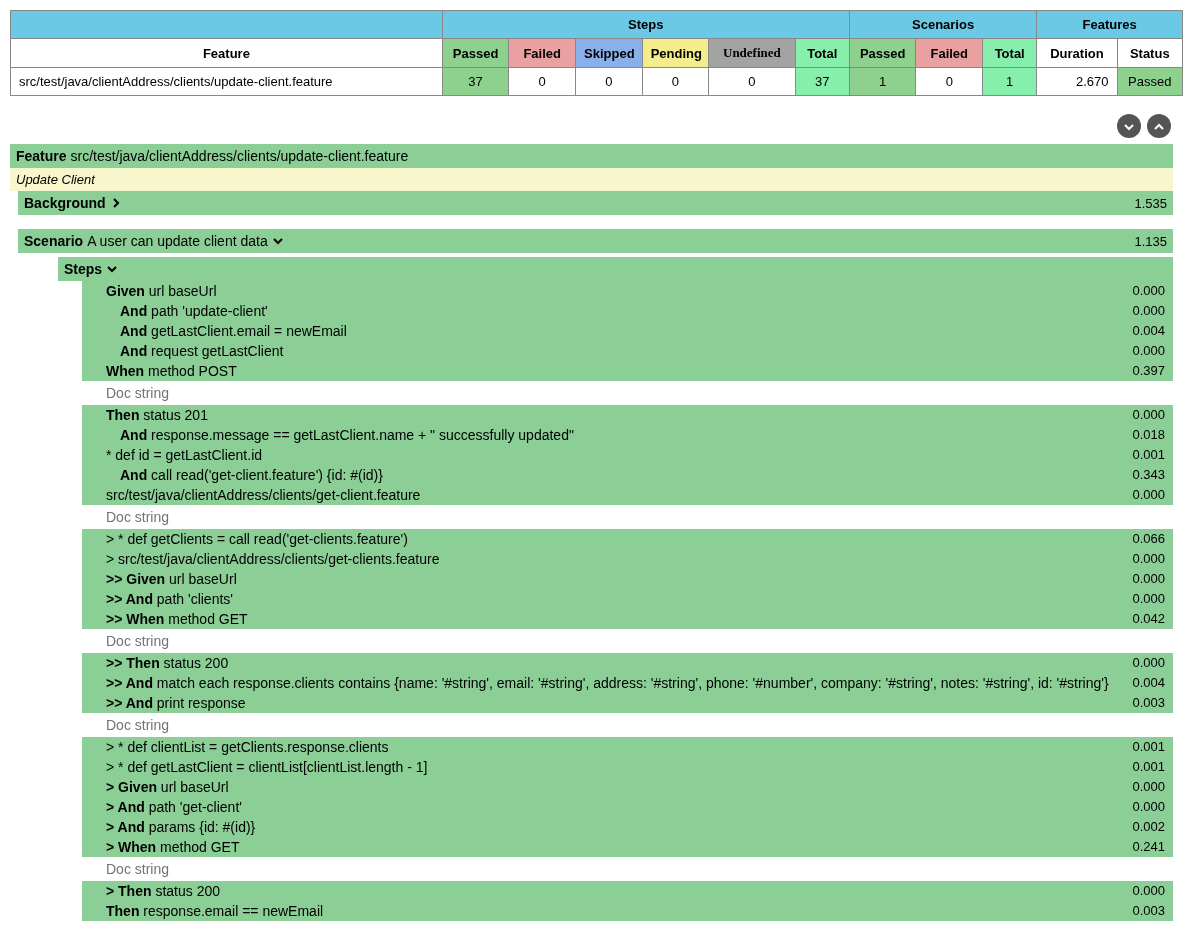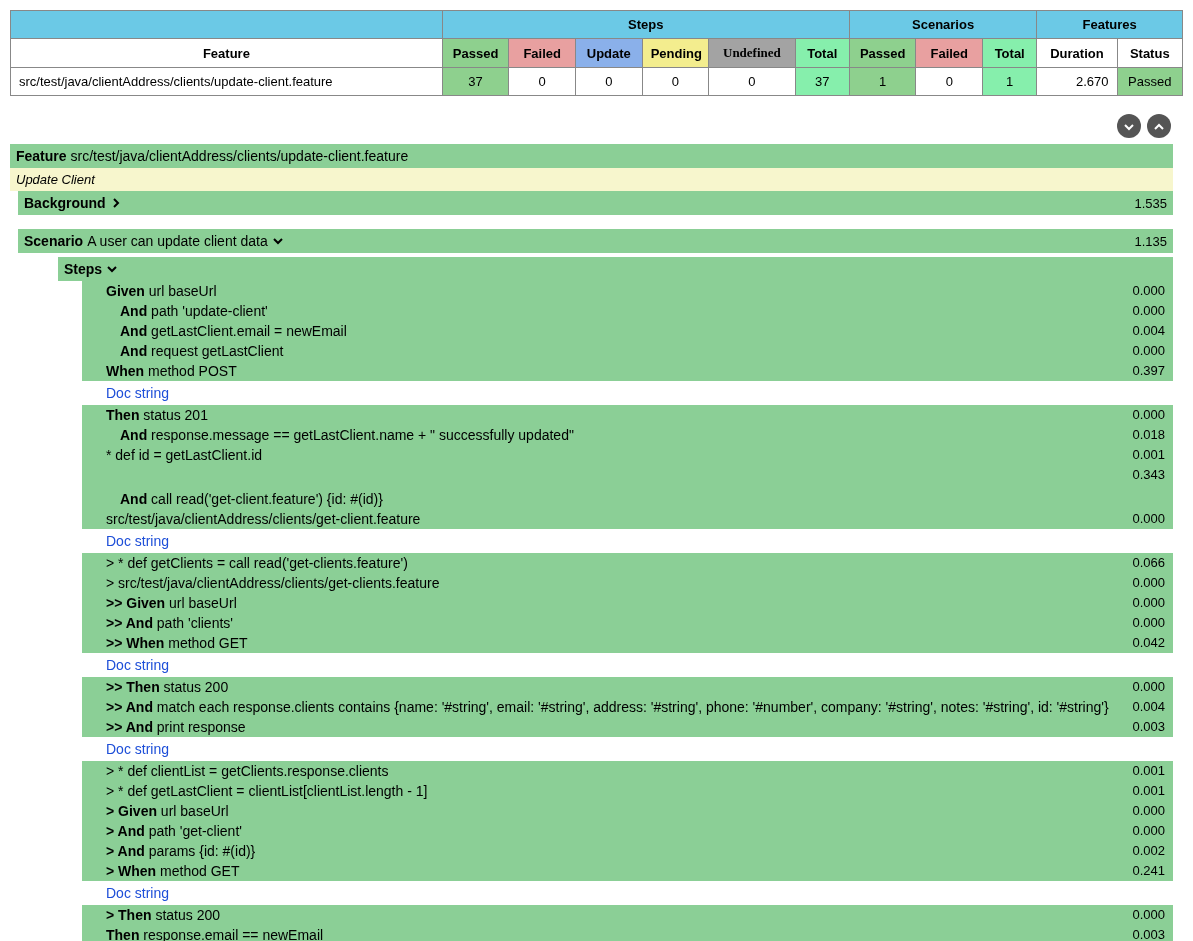--- a/index.html
+++ b/index.html
@@ -33,21 +33,21 @@
   .row-bar .time { font-size: 13px; }
 
   .indent-1 { margin-left: 8px; }
   .indent-2 { margin-left: 48px; }
   .indent-3 { margin-left: 72px; }
 
   .step-group { background: #8bcf96; }
   .step-line { display: flex; justify-content: space-between; padding: 2px 8px 2px 24px; font-size: 14px; }
   .step-line .txt .skw { font-weight: bold; }
   .step-line .dur { font-size: 13px; }
-  .doc-string { color: #1d4ed8; padding: 4px 0 4px 24px; font-size: 14px; background: #fff; cursor: pointer; }
+  .doc-string { color: #737373; padding: 4px 0 4px 24px; font-size: 14px; background: #fff; cursor: pointer; }
 
   svg.chev { width: 12px; height: 12px; vertical-align: middle; }
 </style>
 </head>
 <body>
 
 <table class="summary">
   <colgroup>
     <col style="width:35%">
       <col style="width:5.4%">
@@ -66,21 +66,21 @@
       <tr>
     <th class="bg-header"></th>
     <th class="bg-header" colspan="6">Steps</th>
     <th class="bg-header" colspan="3">Scenarios</th>
     <th class="bg-header" colspan="2">Features</th>
   </tr>
   <tr>
     <th class="bg-white">Feature</th>
     <th class="bg-passed">Passed</th>
     <th class="bg-failed">Failed</th>
-    <th class="bg-skipped">Update</th>
+    <th class="bg-skipped">Skipped</th>
     <th class="bg-pending">Pending</th>
     <th class="bg-undefined">Undefined</th>
     <th class="bg-total">Total</th>
     <th class="bg-passed">Passed</th>
     <th class="bg-failed">Failed</th>
     <th class="bg-total">Total</th>
     <th class="bg-white">Duration</th>
     <th class="bg-white">Status</th>
   </tr>
   <tr>
@@ -184,21 +184,21 @@
         </div>
         <div class="step-line">
           <span class="txt" style="padding-left: 14px;"><span class="skw">And</span> <span>response.message == getLastClient.name + " successfully updated"</span></span>
           <span class="dur">0.018</span>
         </div>
         <div class="step-line">
           <span class="txt"><span>* def id = getLastClient.id</span></span>
           <span class="dur">0.001</span>
         </div>
         <div class="step-line">
-          <span class="txt" style="padding-left: 14px; margin-top: 24px;"><span class="skw">And</span> <span>call read('get-client.feature') {id: #(id)}</span></span>
+          <span class="txt" style="padding-left: 14px;"><span class="skw">And</span> <span>call read('get-client.feature') {id: #(id)}</span></span>
           <span class="dur">0.343</span>
         </div>
         <div class="step-line">
           <span class="txt"><span>src/test/java/clientAddress/clients/get-client.feature</span></span>
           <span class="dur">0.000</span>
         </div>
       </div>
       <div class="doc-string">Doc string</div>
       <div class="step-group">
         <div class="step-line">

